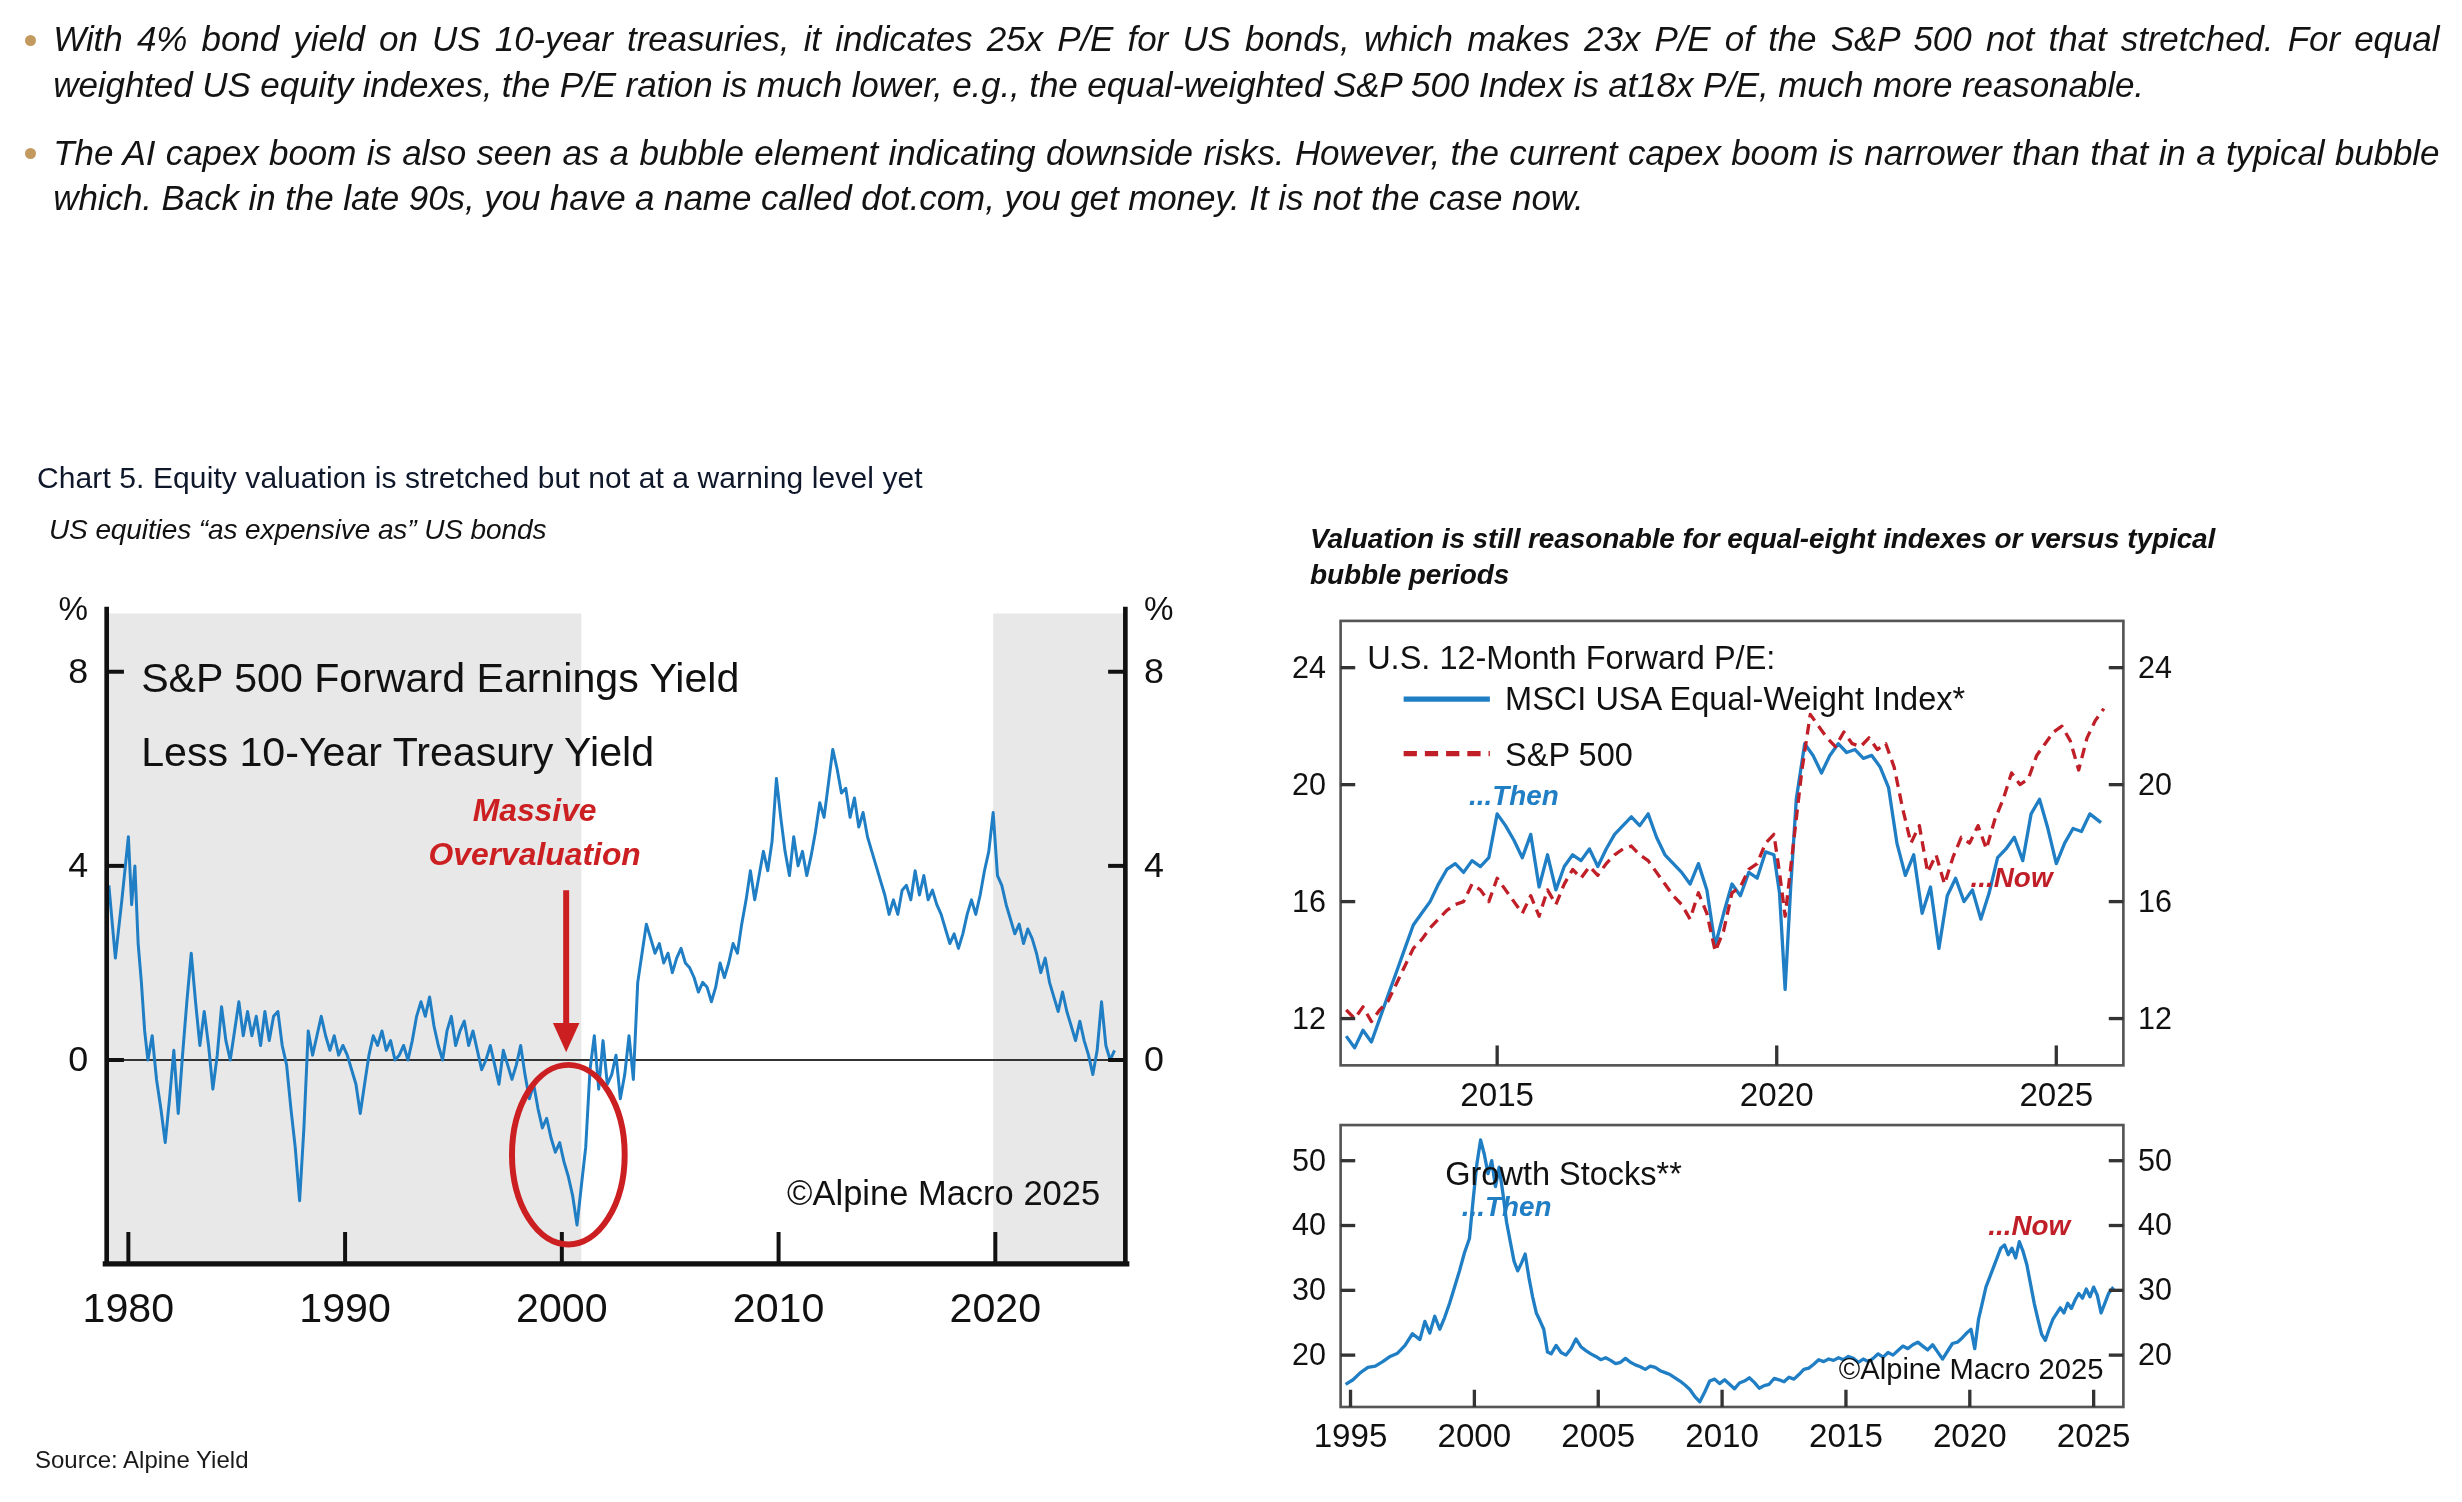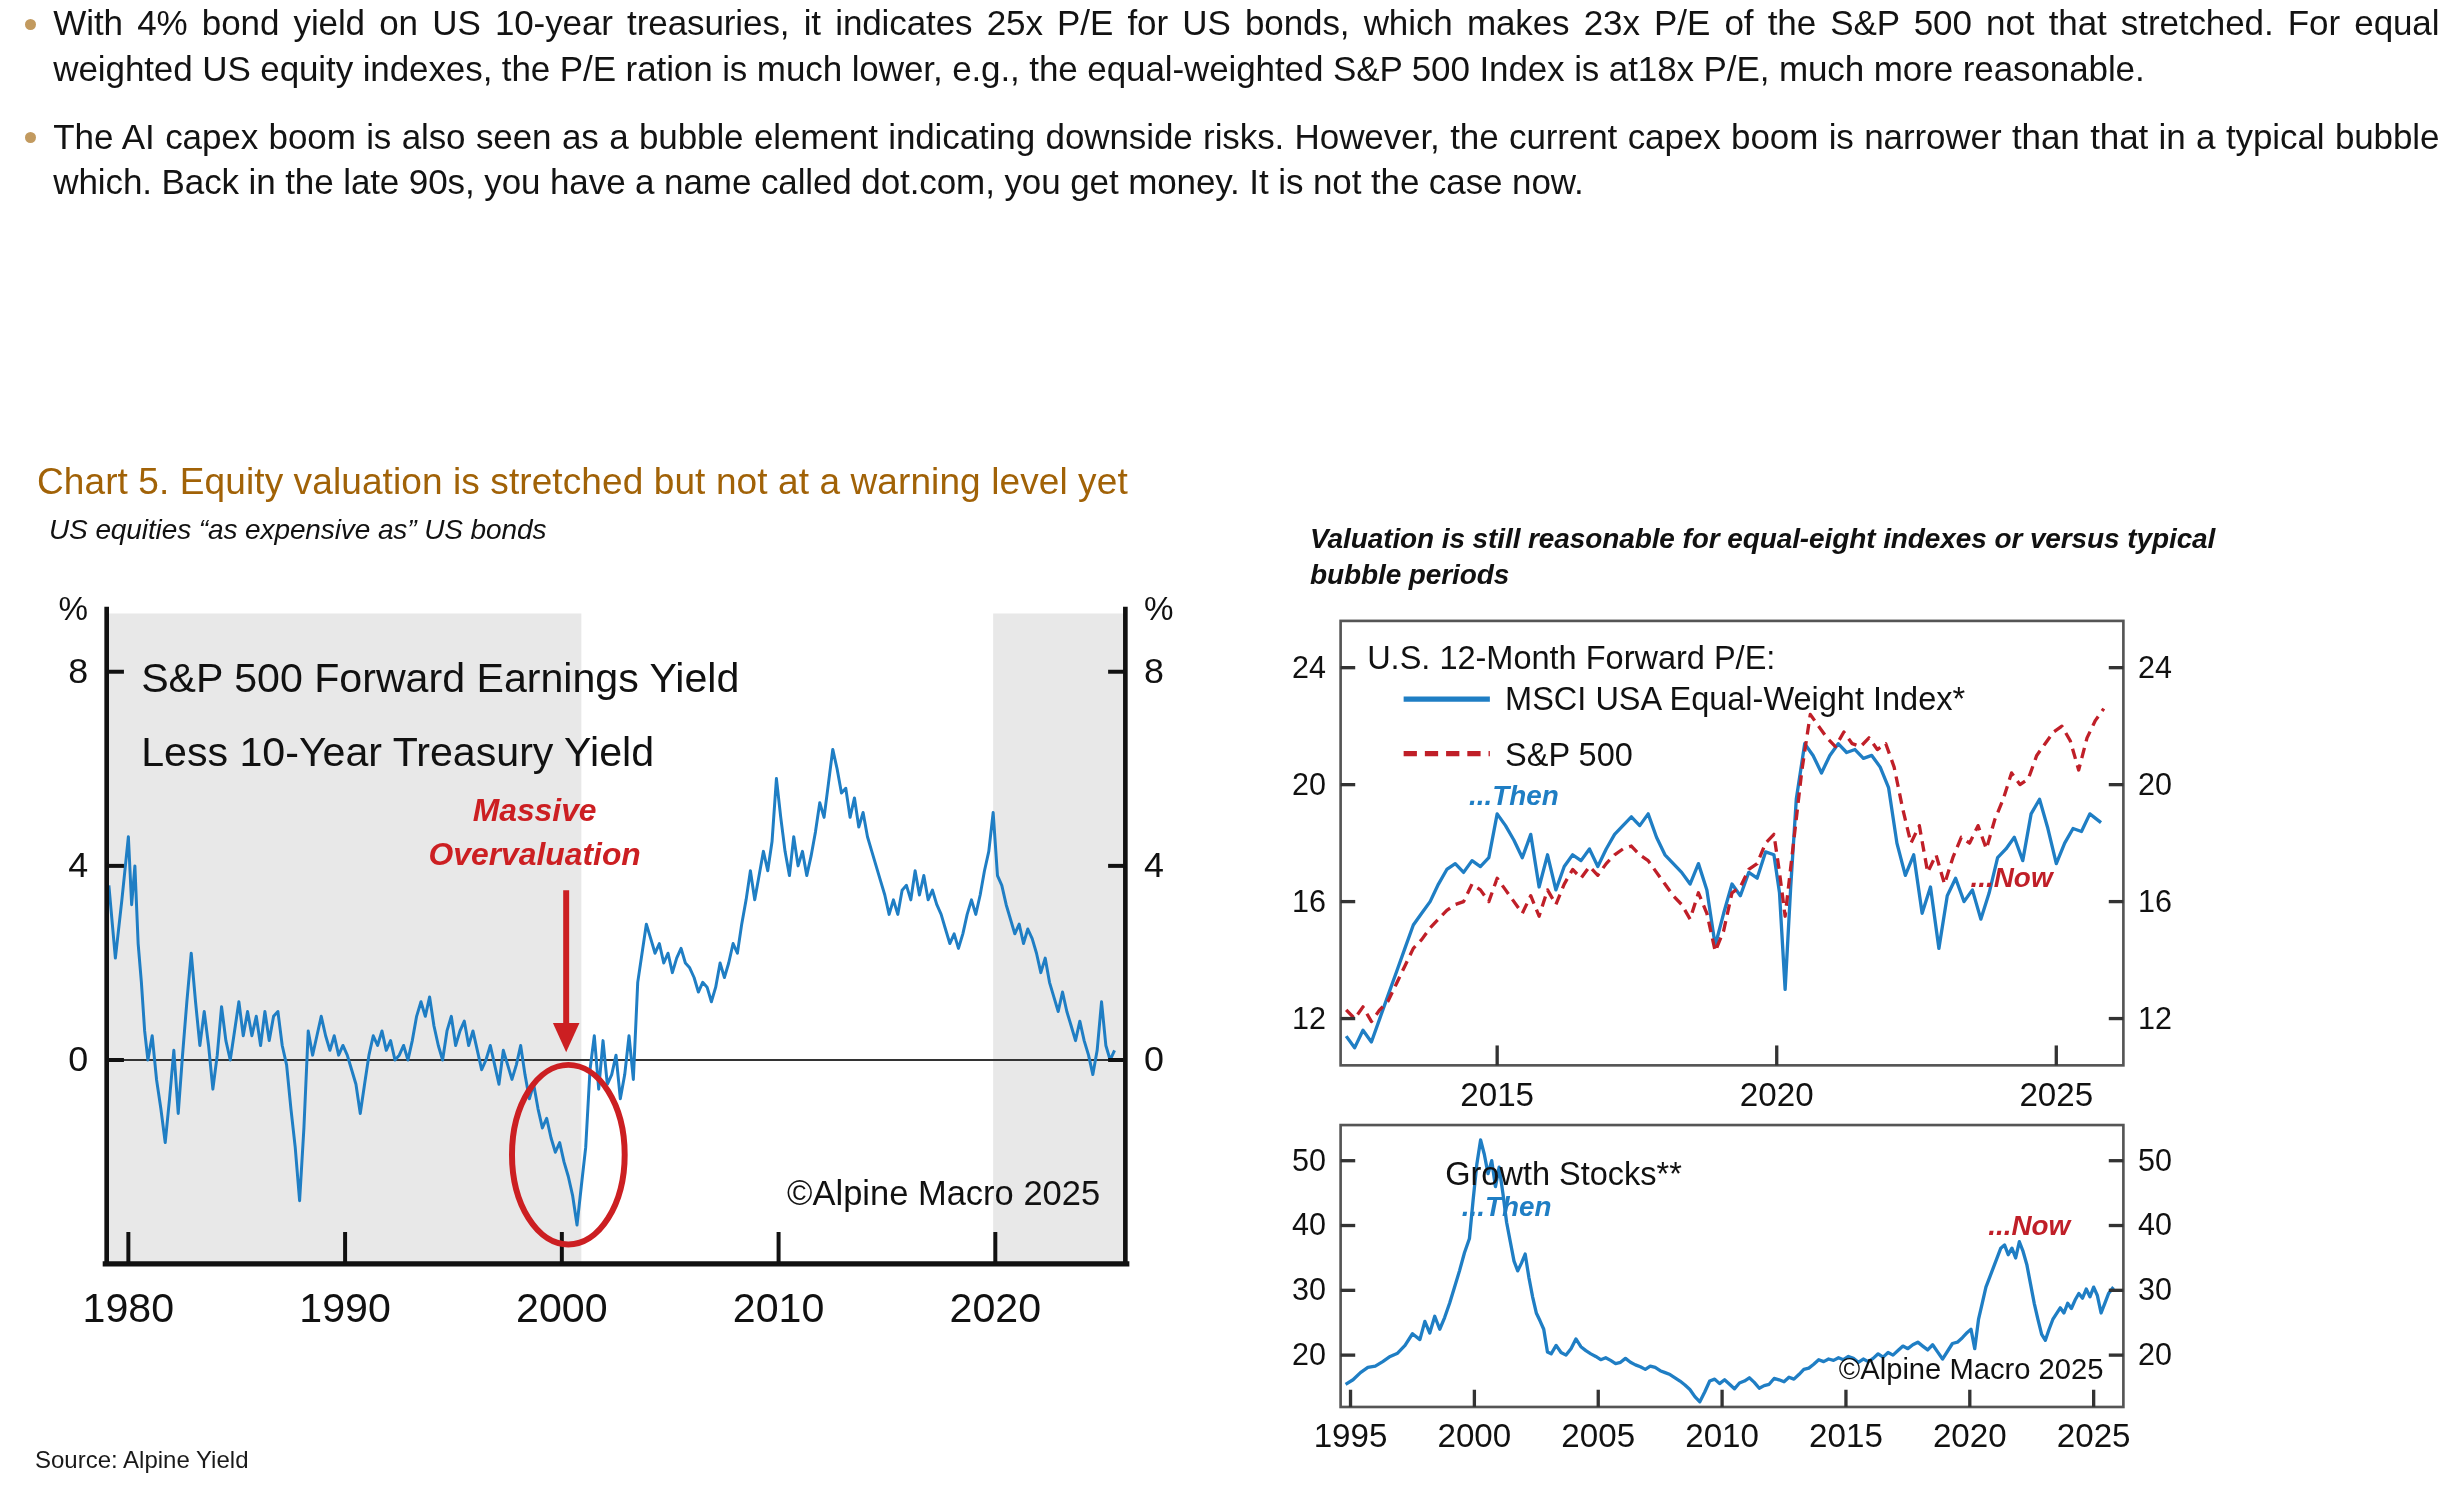--- a/index.html
+++ b/index.html
@@ -6,21 +6,21 @@
   body{
     width:2462px;height:1503px;
     background:#ffffff;
     font-family:"Liberation Sans", sans-serif;
     color:#111;
     overflow:hidden;
     position:relative;
   }
 
   
-  #bullets{ position:absolute; left:0; top:0; width:2462px; }
+  #bullets{ position:absolute; left:0; top:16px; width:2462px;font-style:italic; }
   .bullet{
     display:flex; align-items:flex-start;
     margin:0 0 22.6px 0;
     padding:0 22.6px 0 25px;
   }
   .bullet .dot{
     flex:0 0 auto;
     width:11.3px;height:11.3px;border-radius:50%;
     background:#c29a5f;
     margin-top:18.6px; margin-right:17px;
@@ -31,22 +31,22 @@
     line-height:1.30;
     text-align:justify;
     letter-spacing:-0.1px;
     color:#131313;
     font-stretch:condensed;
   }
 
   
   #chart-title{
     position:absolute; left:37px; top:461px;
-    font-size:37px;
-    color:#a16207;
+    font-size:30px;
+    color:#0f172a;
     letter-spacing:0.1px;
     white-space:nowrap;
   }
 
   
   .panel-sub{
     position:absolute;
     font-style:italic;
     font-size:28px;
     color:#111;

